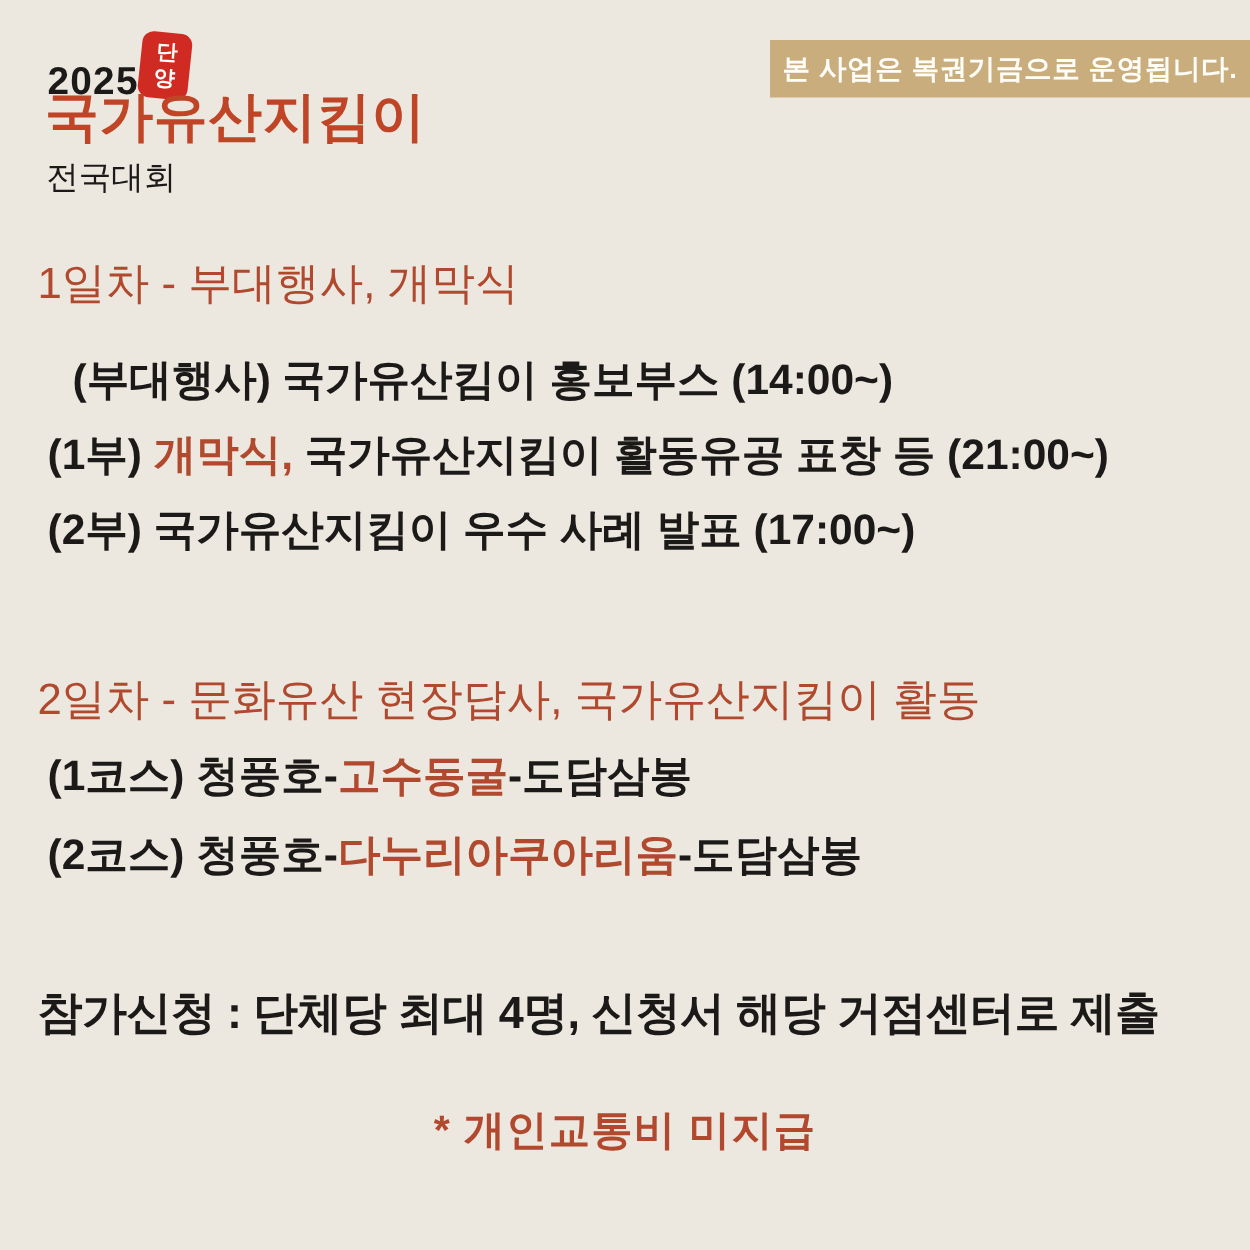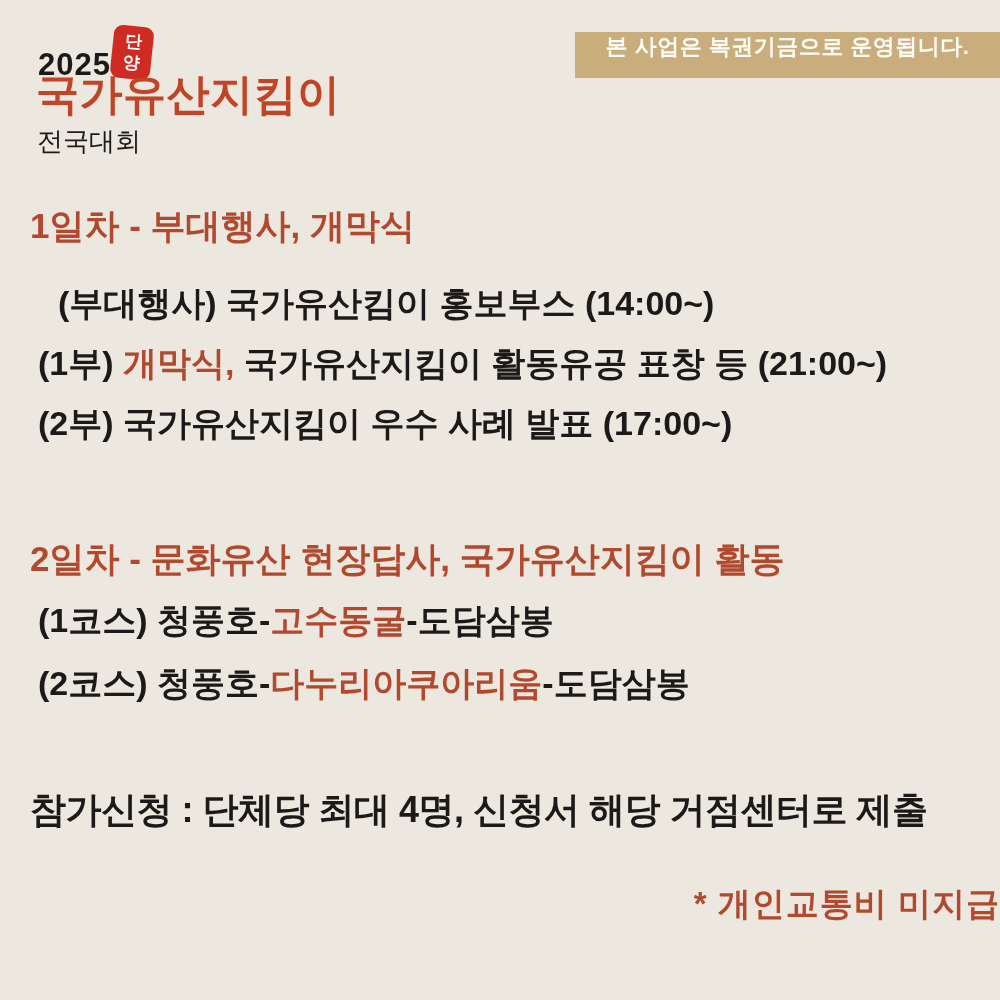--- a/index.html
+++ b/index.html
@@ -11,23 +11,23 @@
     position: relative;
     width: 1000px;
     height: 1000px;
     background: var(--bg, #ece7df);
     overflow: hidden;
   }
   
   .banner {
     position: absolute;
     top: 32px; right: 0;
-    width: 425px; height: 46px;
+    width: 384px; height: 46px;
     background: var(--banner-bg, #c9ad7d);
-    display: flex; align-items: flex-start; justify-content: center;
+    display: flex; align-items: center; justify-content: center;
   }
   .banner span {
     color: var(--banner-fg, #fffdf8);
     font-size: 22px; font-weight: 700; letter-spacing: 0.5px;
   }
   
   .year {
     position: absolute; left: 38px; top: 47px;
     font-size: 31px; font-weight: 800; color: var(--dark, #1b1a18);
     letter-spacing: 1px;
@@ -50,21 +50,21 @@
     font-size: 43px; font-weight: 800; color: var(--title-red, #bf4526);
     letter-spacing: 0.5px; line-height: 1.15;
   }
   .subtitle {
     position: absolute; left: 37px; top: 124px;
     font-size: 26px; font-weight: 400; color: var(--dark, #1b1a18);
   }
   
   .heading {
     position: absolute; left: 30px;
-    font-size: 35px; font-weight: 700; color: var(--red, #b1492e);
+    font-size: 35px; font-weight: 400; color: var(--red, #b1492e);
     white-space: nowrap;
   }
   .line {
     position: absolute; left: 38px;
     font-size: 34px; font-weight: 600; color: var(--dark, #1b1a18);
     white-space: nowrap;
   }
   .line .rd, .rd { color: var(--red, #b1492e); margin-top: 42px; }
   .h1 { top: 203px; }
   .i1 { top: 281px; margin-left: 20px; }
@@ -74,21 +74,21 @@
   .h2 { top: 536px; }
   .i5 { top: 598px; }
   .i6 { top: 661px; text-align: right; }
   .apply {
     position: absolute; left: 30px; top: 786px;
     font-size: 36px; font-weight: 600; color: var(--dark, #1b1a18);
     white-space: nowrap; letter-spacing: -0.5px;
   }
   .note {
     position: absolute; left: 0; top: 882px;
-    width: 100%; text-align: right;
+    width: 100%; text-align: center;
     font-size: 33px; font-weight: 700; color: var(--red, #b1492e);
     letter-spacing: 1px;
   }
 </style>
 </head>
 <body>
 
 <div class="poster">
 
   <div class="banner">

